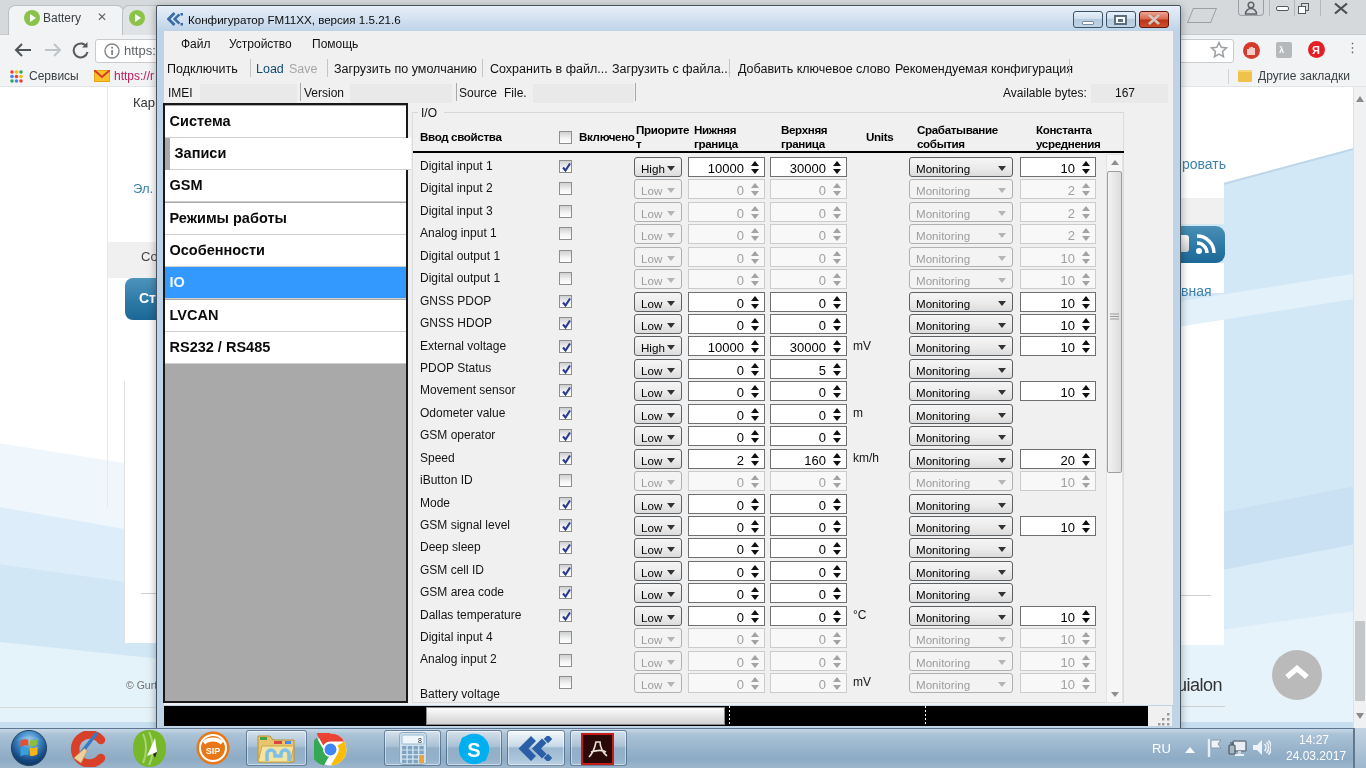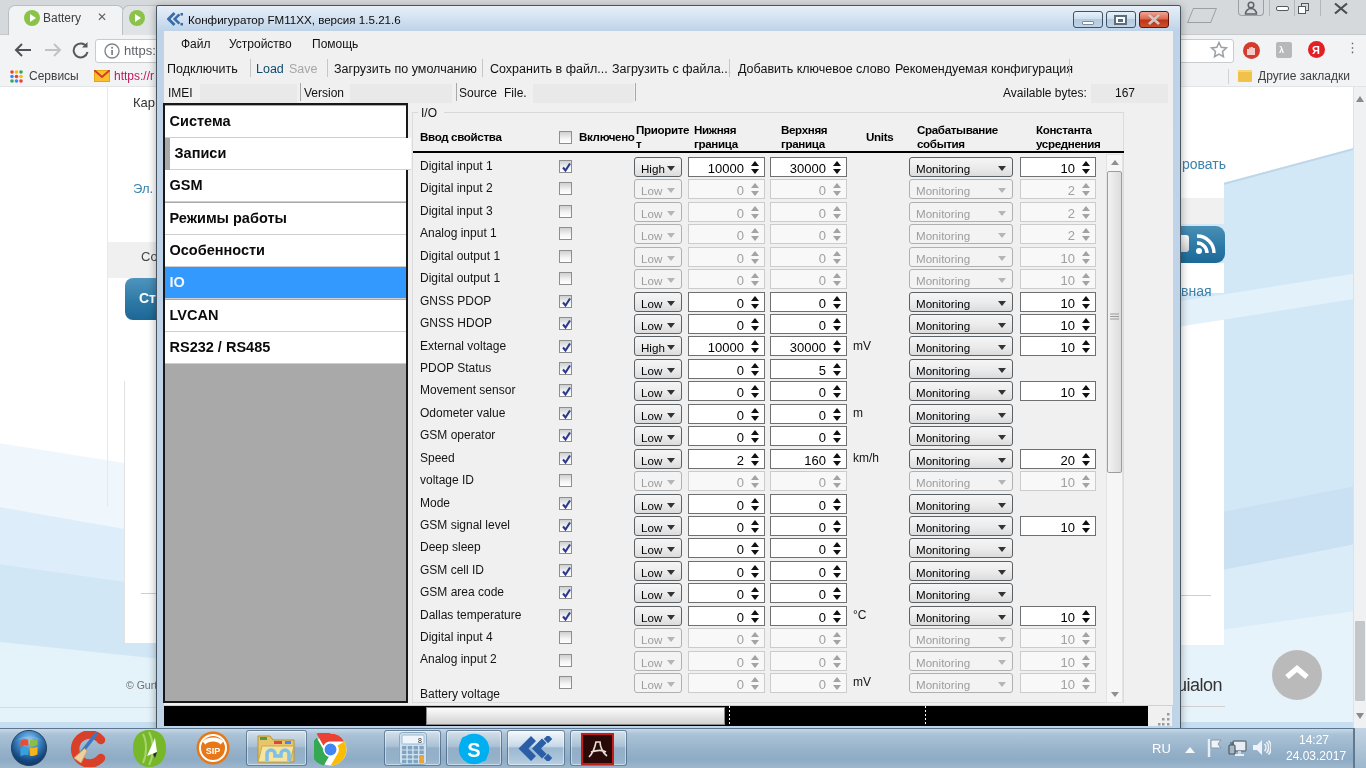--- a/index.html
+++ b/index.html
@@ -732,21 +732,21 @@
     </span>
 <span class="nf" style="left:1020px;top:1.3450000000000273px;width:76px">
       <span class="nv" style="right:20px">20</span>
       <span class="spin" style="left:61px">
         <i style="border-bottom-color:#111"></i>
         <i style="border-top-color:#111;margin-top:3px"></i>
       </span>
     </span>
 </div>
 <div class="trow" style="top:470.1px">
-<span class="tlab" style="left:420px;top:3.0px">voltage ID</span>
+<span class="tlab" style="left:420px;top:3.0px">iButton ID</span>
 <span class="cb" style="left:559px;top:4px"></span>
 <span class="combo dis" style="left:634px;top:0.910000000000025px;width:48px">
       <span class="ct">Low</span>
       <span class="ca"></span>
     </span>
 <span class="nf dis" style="left:688px;top:0.910000000000025px;width:77px">
       <span class="nv" style="right:20px">0</span>
       <span class="spin" style="left:62px">
         <i style="border-bottom-color:#a3a3a3"></i>
         <i style="border-top-color:#a3a3a3;margin-top:3px"></i>

